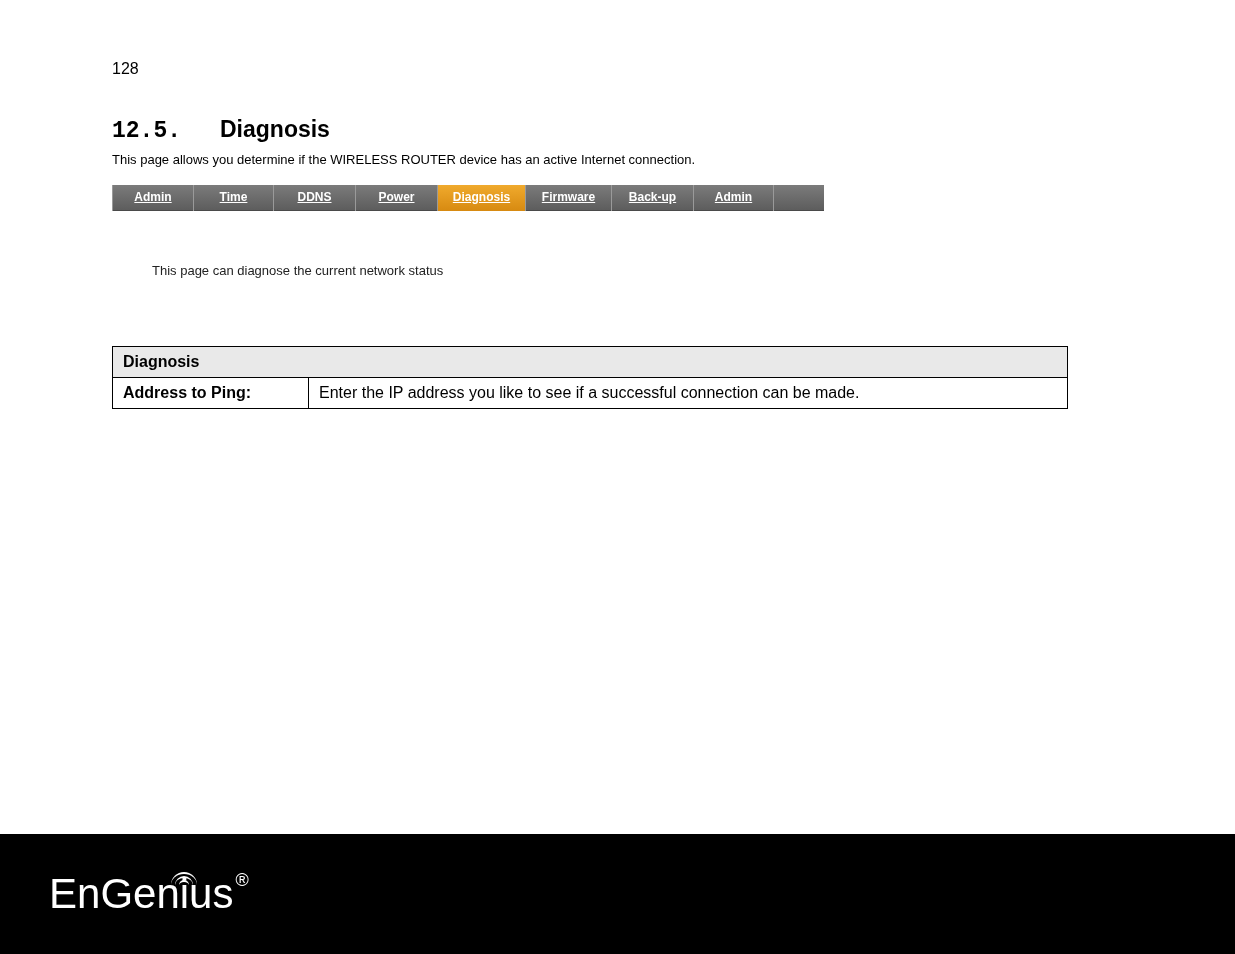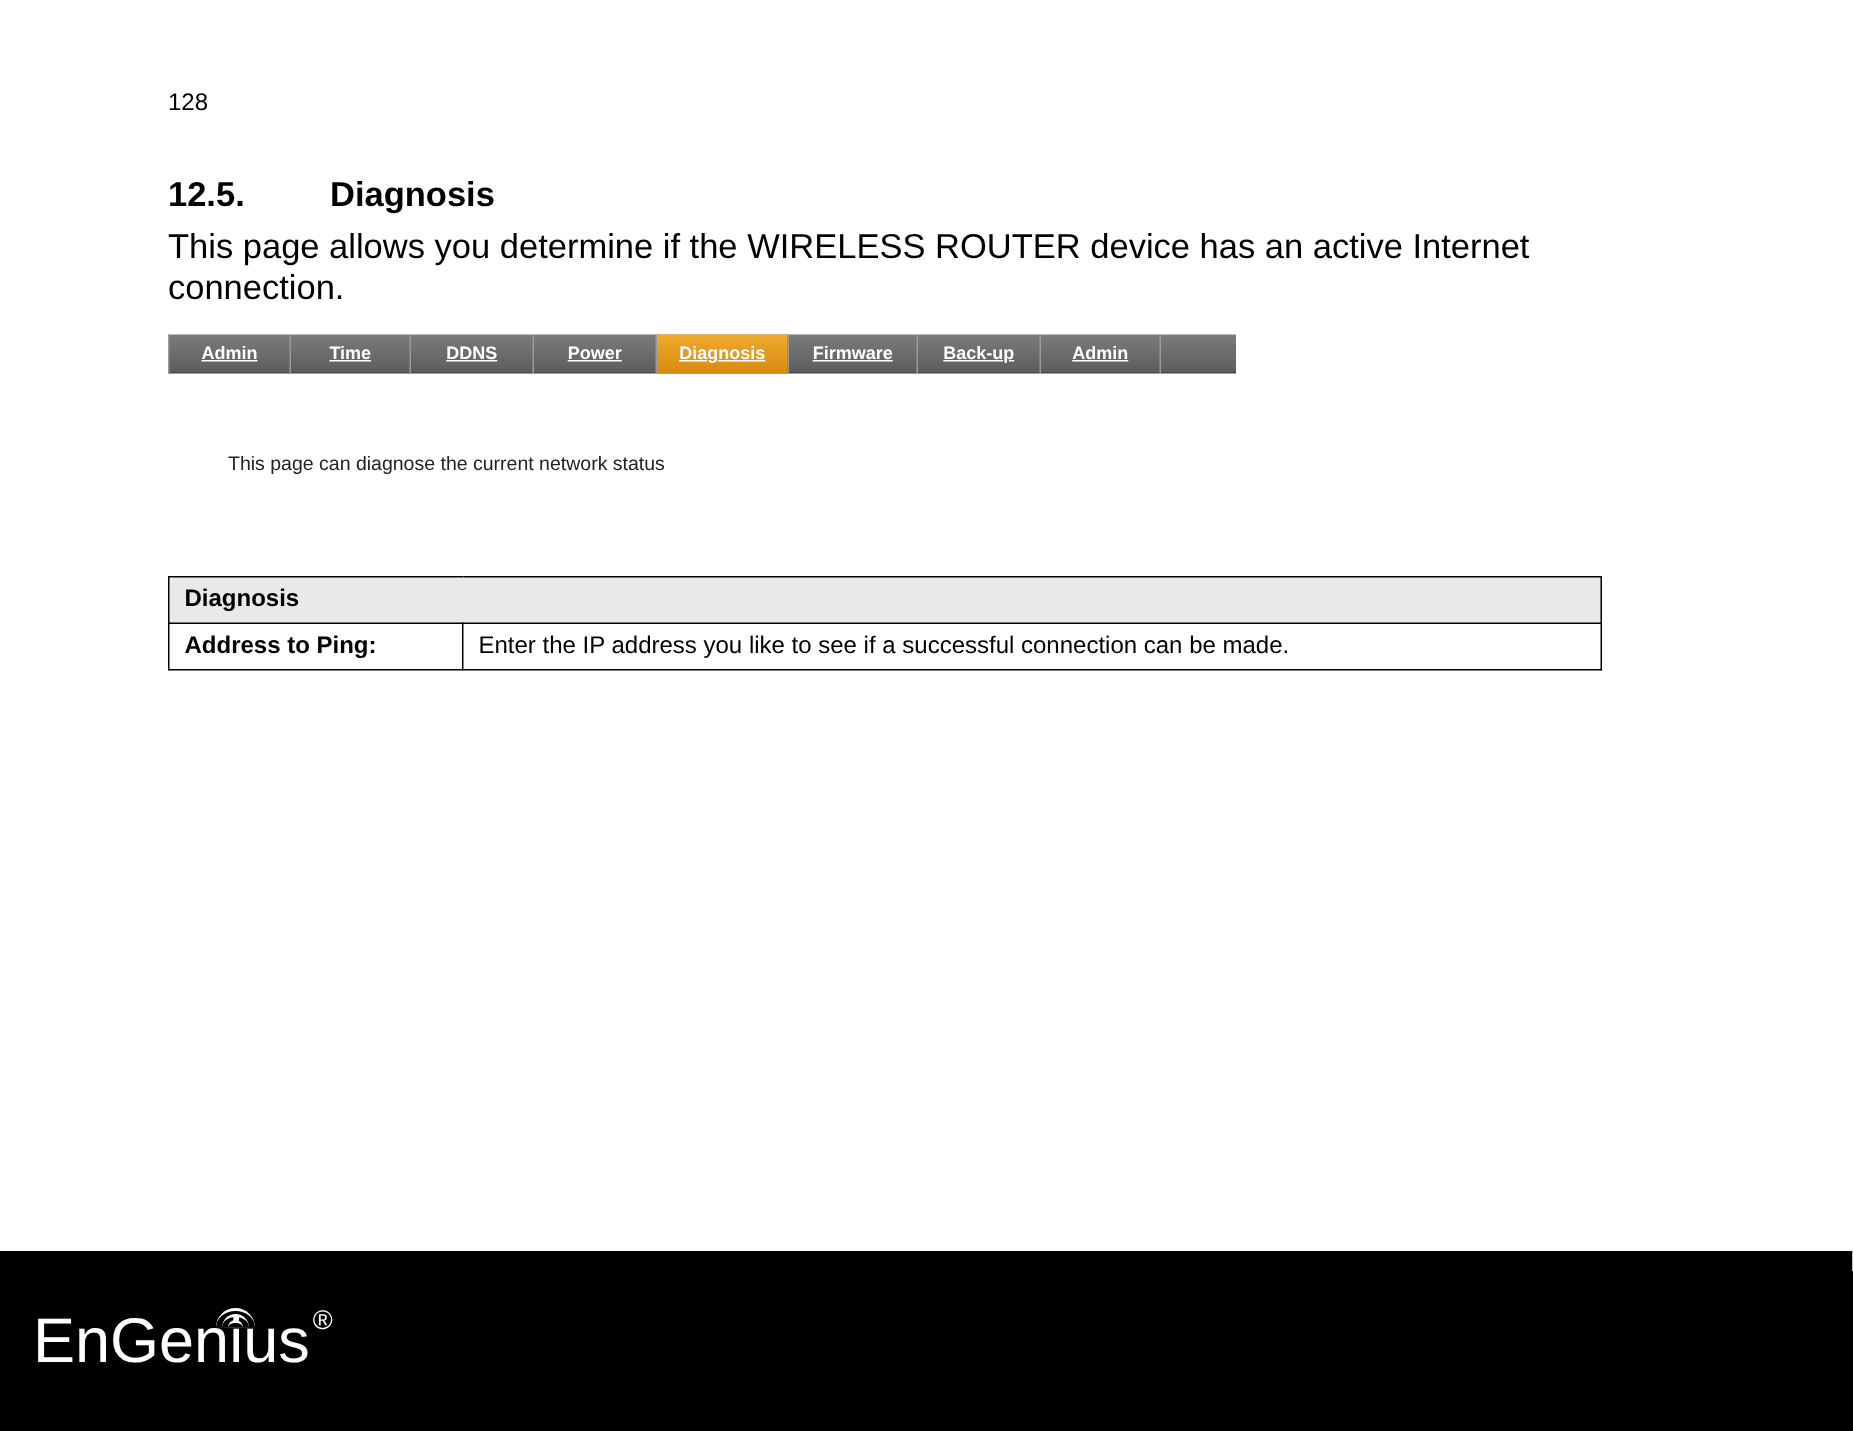--- a/index.html
+++ b/index.html
@@ -1,22 +1,22 @@
 <!DOCTYPE html>
 <html><head>
 <meta charset="utf-8">
 <style>
 * { margin: 0; padding: 0; box-sizing: border-box; }
 html, body { width: 1235px; height: 954px; font-family: "Segoe UI", Arial, sans-serif; background: #fff; color: #000; }
 .page { position: relative; width: 1235px; height: 954px; }
 .content { padding: 60px 110px 0 112px; }
 .page-number { font-size: 16px; margin-bottom: 38px; }
 .section-heading { font-size: 23px; font-weight: 700; margin-bottom: 8px; }
-.section-heading .num { display: inline-block; width: 108px; }
-.section-intro { font-size: 23px; margin-bottom: 0; }
+.section-heading .num { display: inline-block; width: 108px; font-family: Liberation Mono, monospace; }
+.section-intro { font-size: 13px; margin-bottom: 0; }
 
 
 .screenshot { margin: 18px 0 24px 0; width: 712px; background: #fff; }
 .tabbar { display: flex; width: 712px; height: 26px; background: linear-gradient(#7b7b7b,#5d5d5d); border-bottom: 1px solid #4a4a4a; }
 .tab { flex: 0 0 auto; padding: 0 10px; height: 26px; line-height: 24px; font-size: 12px; font-weight: 700; color: #fff; text-decoration: underline; border-right: 1px solid #9a9a9a; cursor: pointer; }
 .tab:first-child { border-left: 1px solid #9a9a9a; }
 .tab.t-admin  { width: 82px; text-align: center; }
 .tab.t-time   { width: 80px; text-align: center; }
 .tab.t-ddns   { width: 82px; text-align: center; }
 .tab.t-power  { width: 82px; text-align: center; }
@@ -34,21 +34,21 @@
 .fi.readonly { background: #f3f3f3; }
 .start-btn { margin-left: 10px; height: 22px; font-size: 12px; padding: 0 8px; border: 1px solid #888; background: linear-gradient(#f4f4f4,#dcdcdc); border-radius: 3px; cursor: pointer; }
 
 
 .desc-table { width: 956px; border-collapse: collapse; font-size: 16px; }
 .desc-table th, .desc-table td { border: 1px solid #000; padding: 6px 10px; text-align: left; vertical-align: middle; }
 .desc-table .hdr { background: #e9e9e9; font-weight: 700; }
 .desc-table .lbl { font-weight: 700; width: 196px; }
 
 
-.footer { position: absolute; left: 0; bottom: 0; width: 1235px; height: 120px; background: #000; display: flex; align-items: center; padding-left: 22px; }
+.footer { position: absolute; left: 0; bottom: 0; width: 1235px; height: 120px; background: #000; display: flex; align-items: center; padding-left: 49px; }
 .logo { color: #fff; font-size: 42px; font-family: Arial, sans-serif; letter-spacing: 0; display: flex; align-items: center; line-height: 1; position: relative; }
 .logo .en { font-weight: 400; }
 .logo .gen { font-weight: 400; }
 .logo .ius { font-weight: 400; }
 .logo .i-wrap { position: relative; display: inline-block; }
 .logo .wifi { position: absolute; left: 50%; transform: translateX(-50%); bottom: 30px; width: 28px; height: 20px; }
 .logo .wifi .arc { position: absolute; border: 2.2px solid #fff; border-bottom: none; border-left: none; border-right: none; border-radius: 50% 50% 0 0 / 100% 100% 0 0; left: 50%; transform: translateX(-50%); }
 .logo .wifi .a1 { width: 10px; height: 5px; bottom: 0; }
 .logo .wifi .a2 { width: 18px; height: 9px; bottom: 0; }
 .logo .wifi .a3 { width: 26px; height: 13px; bottom: 0; }

